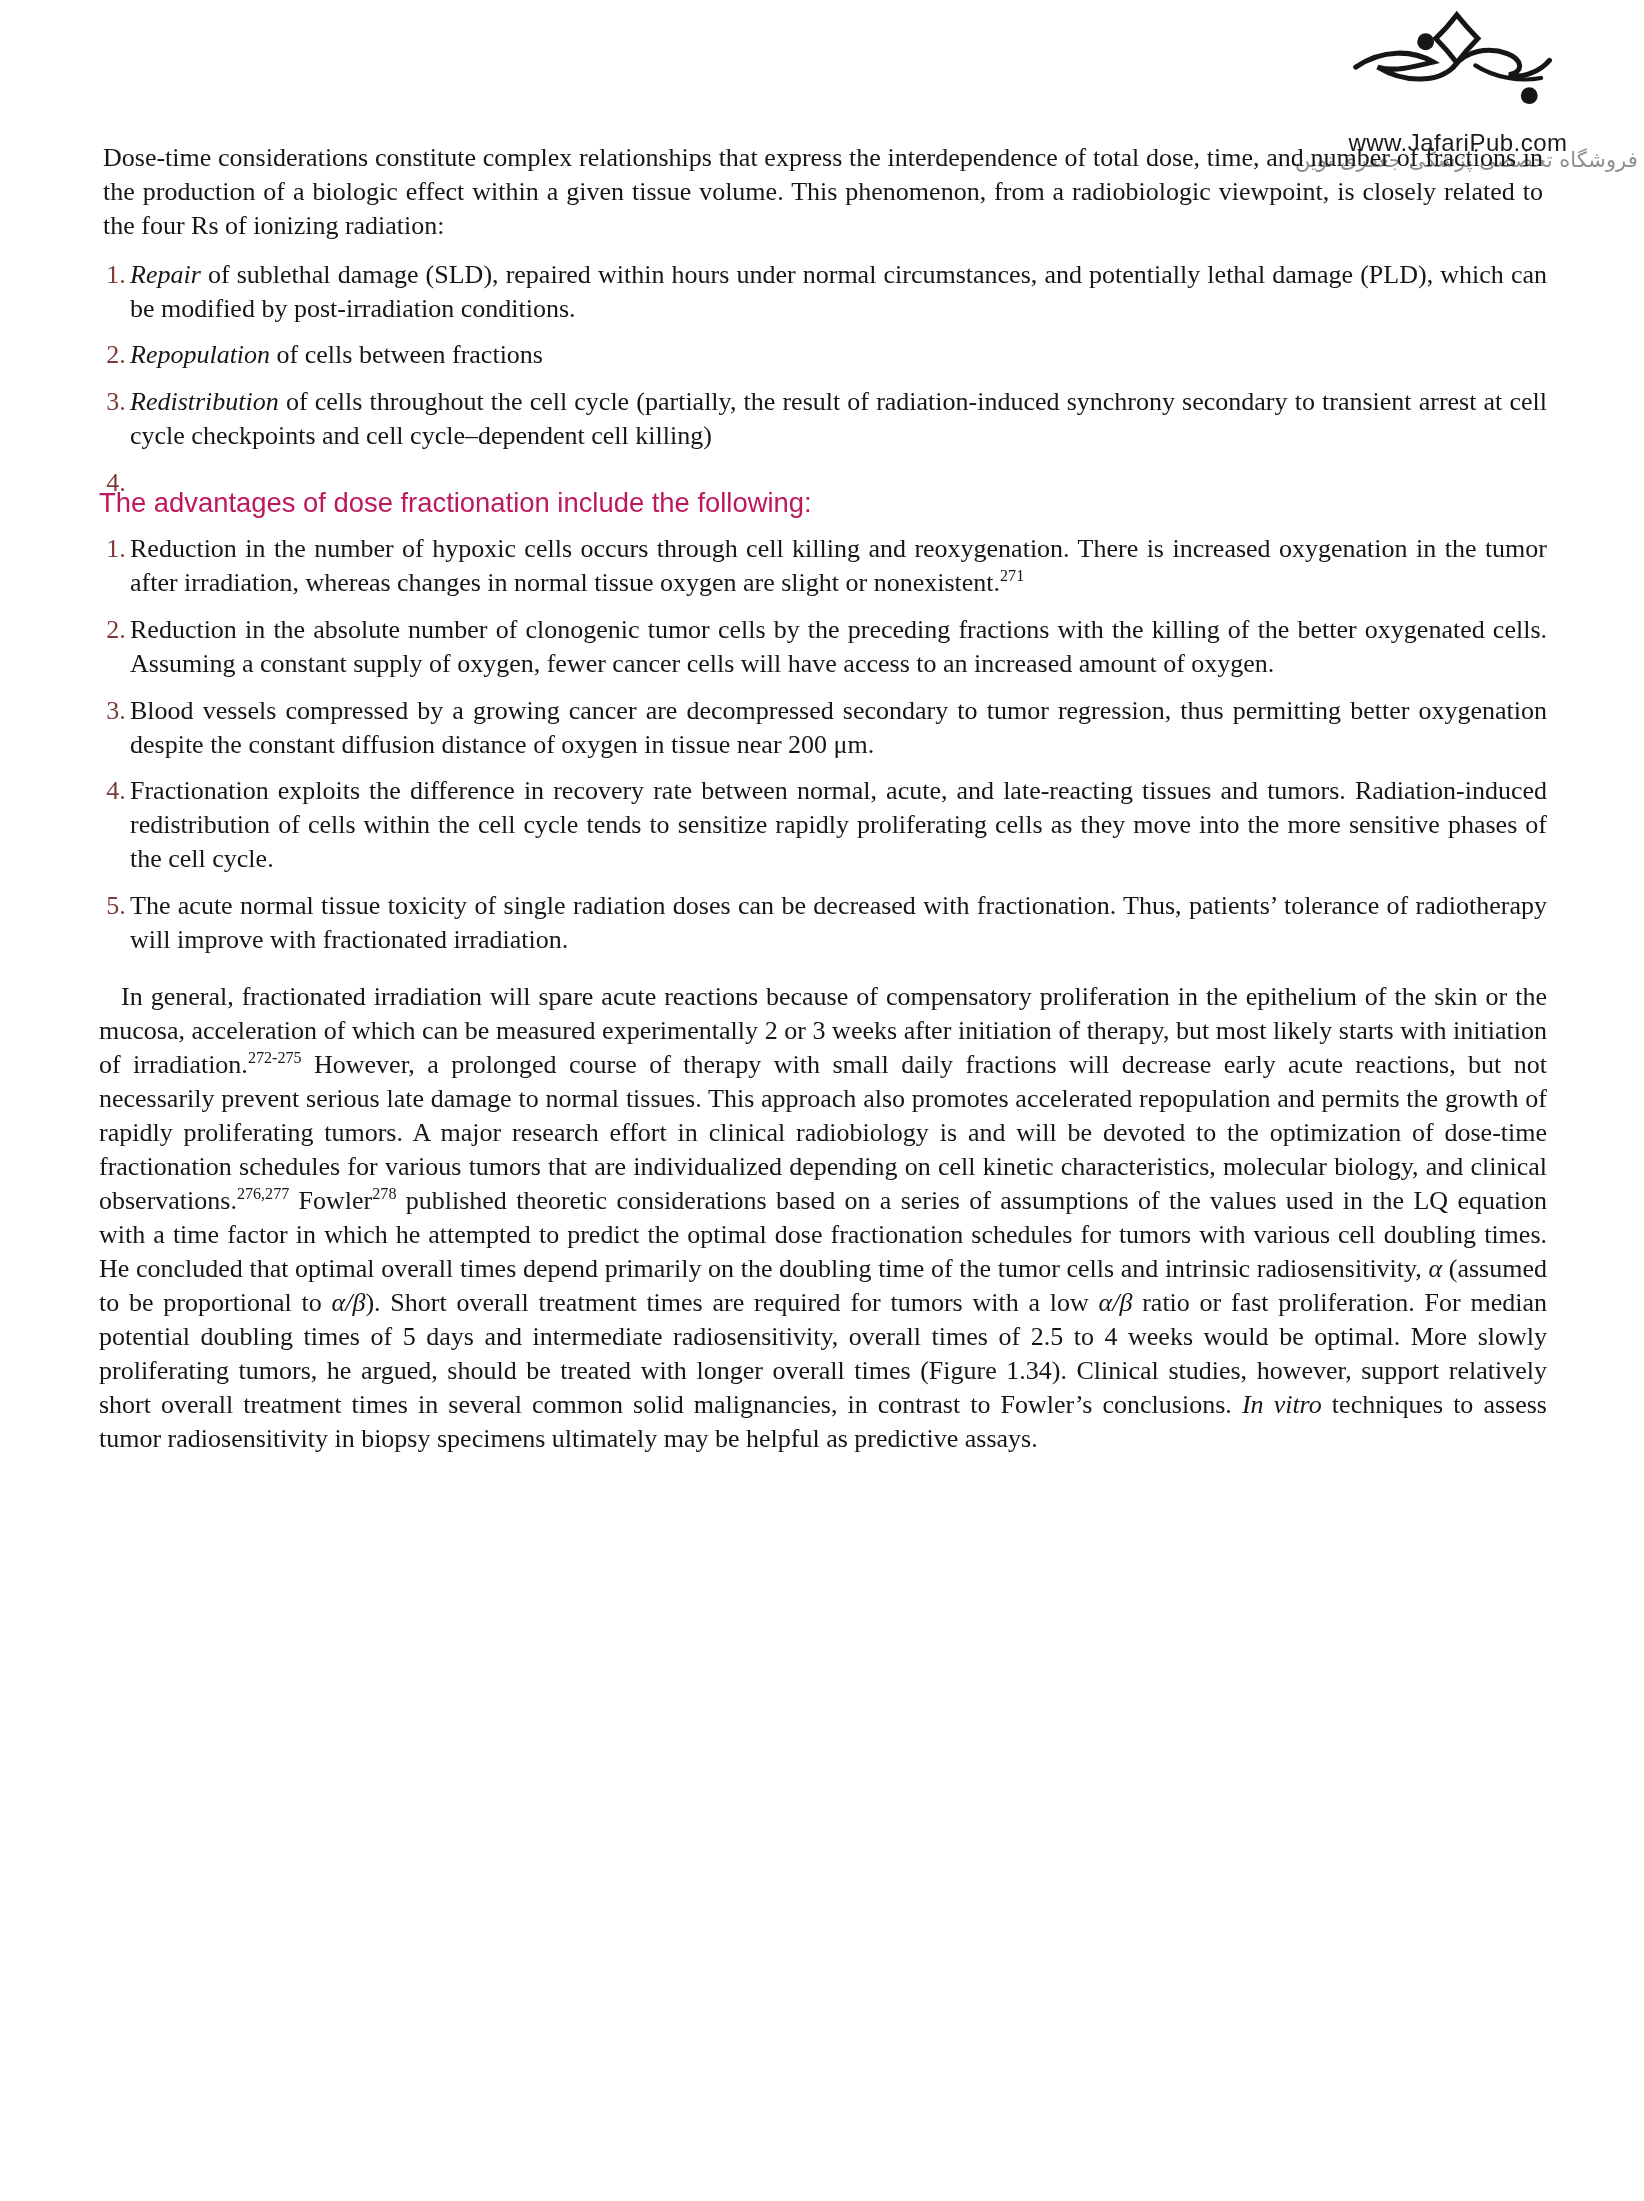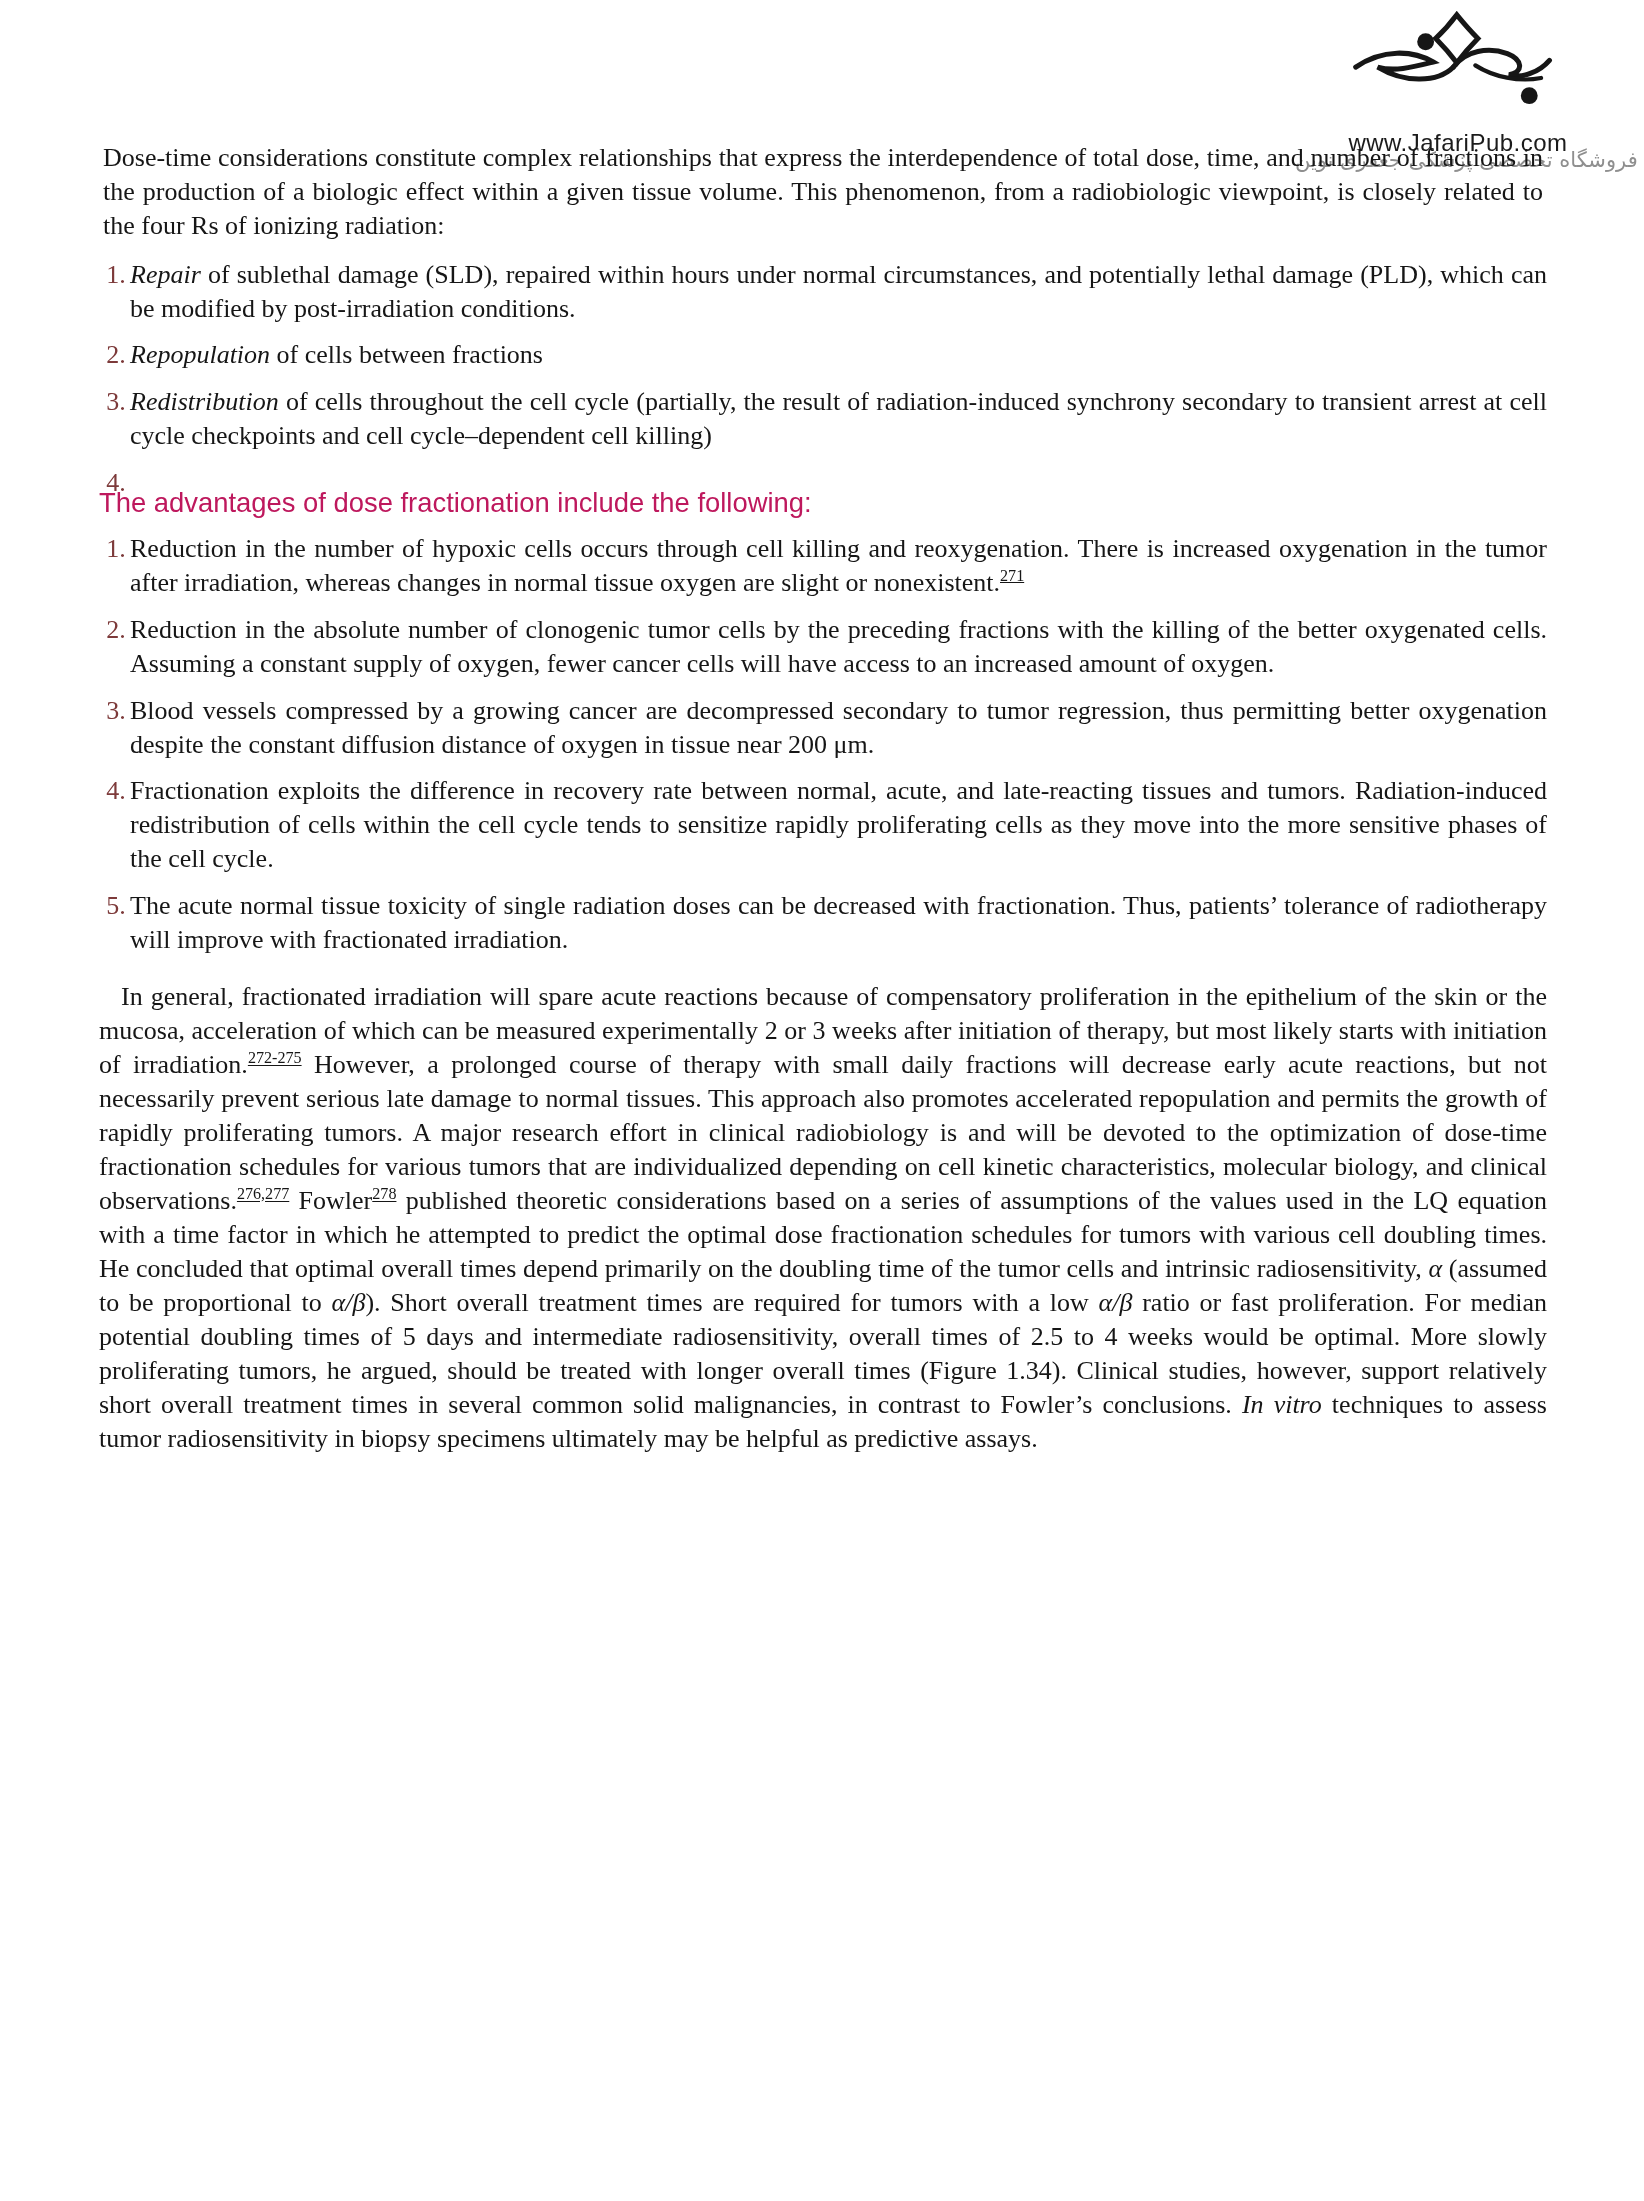--- a/index.html
+++ b/index.html
@@ -41,21 +41,21 @@
     font-size:27.4px;
     line-height:33px;
     color:#be185d;
     text-align:left;
   }
   ol.doc-list.advantages { margin-top:9.1px; }
   p.closing {
     margin:23px 0 0 0;
     text-indent:22px;
   }
-  sup { font-size:62%; line-height:0; vertical-align:super;text-decoration:underline; }
+  sup { font-size:62%; line-height:0; vertical-align:super; }
   i { font-style:italic; }
 
   .watermark {
     position:absolute;
     top:11px; right:50px;
     width:274px;
     text-align:center;
   }
   .watermark svg { display:block; margin:0 auto; }
   .watermark-url {

